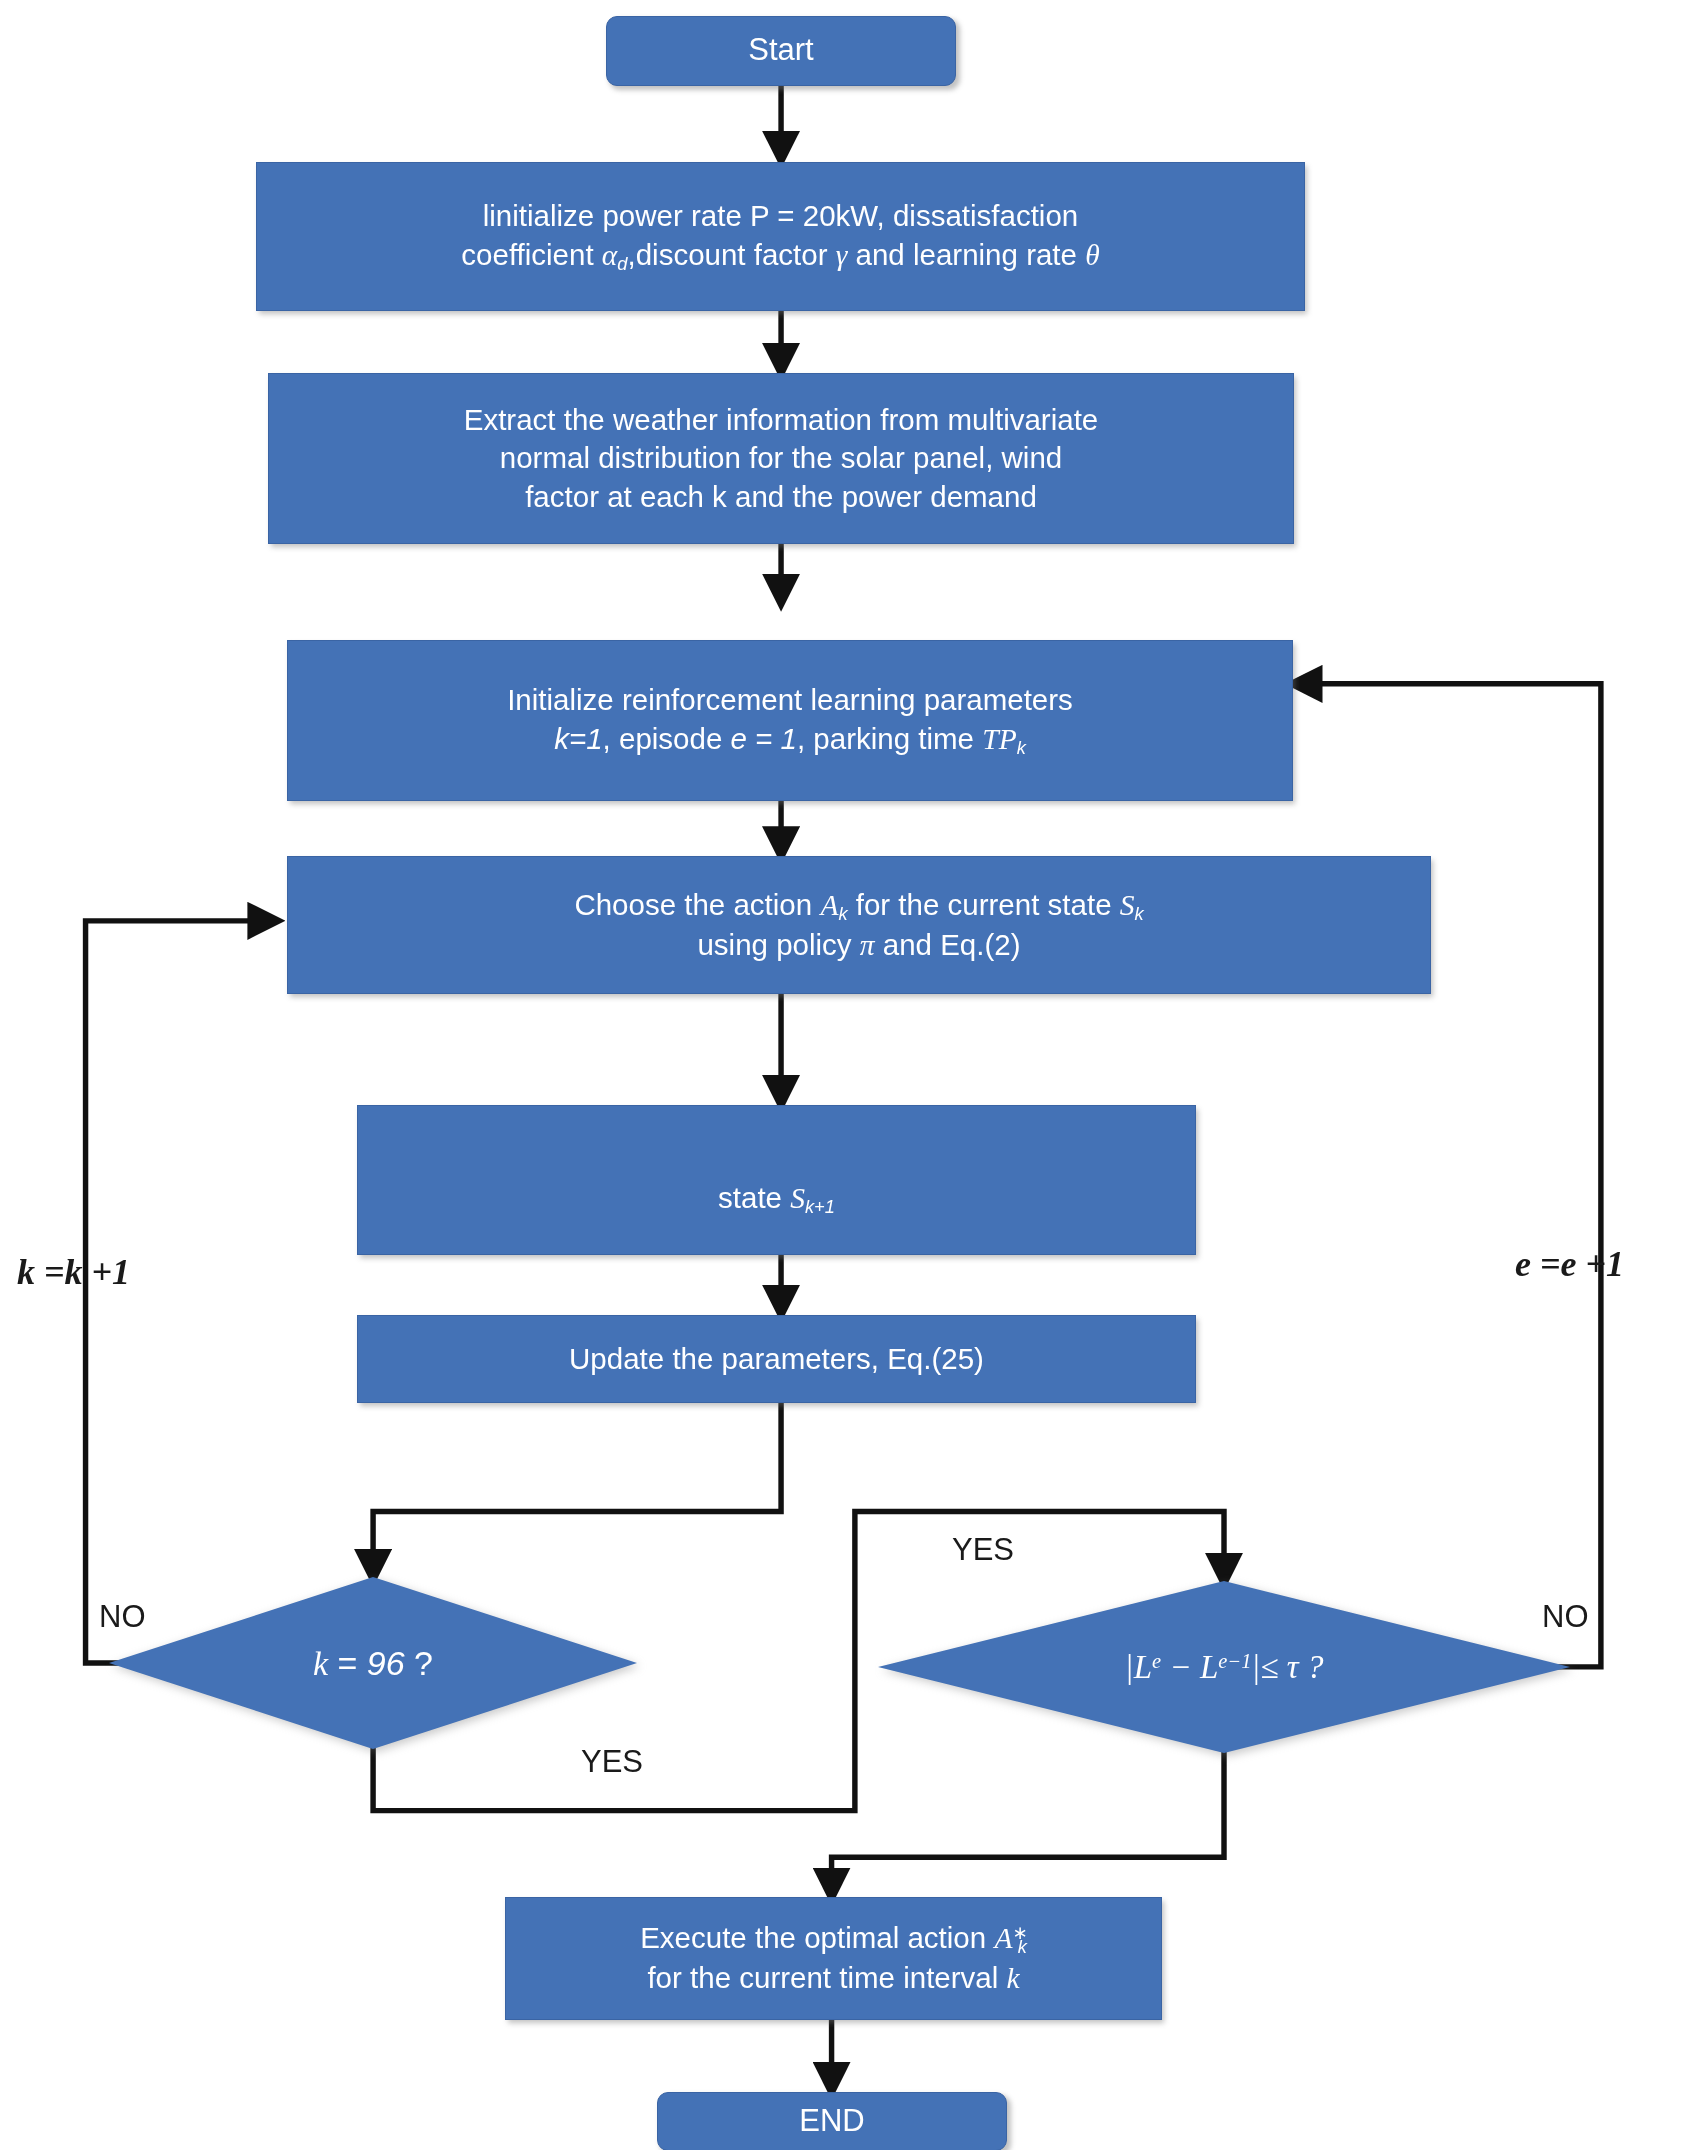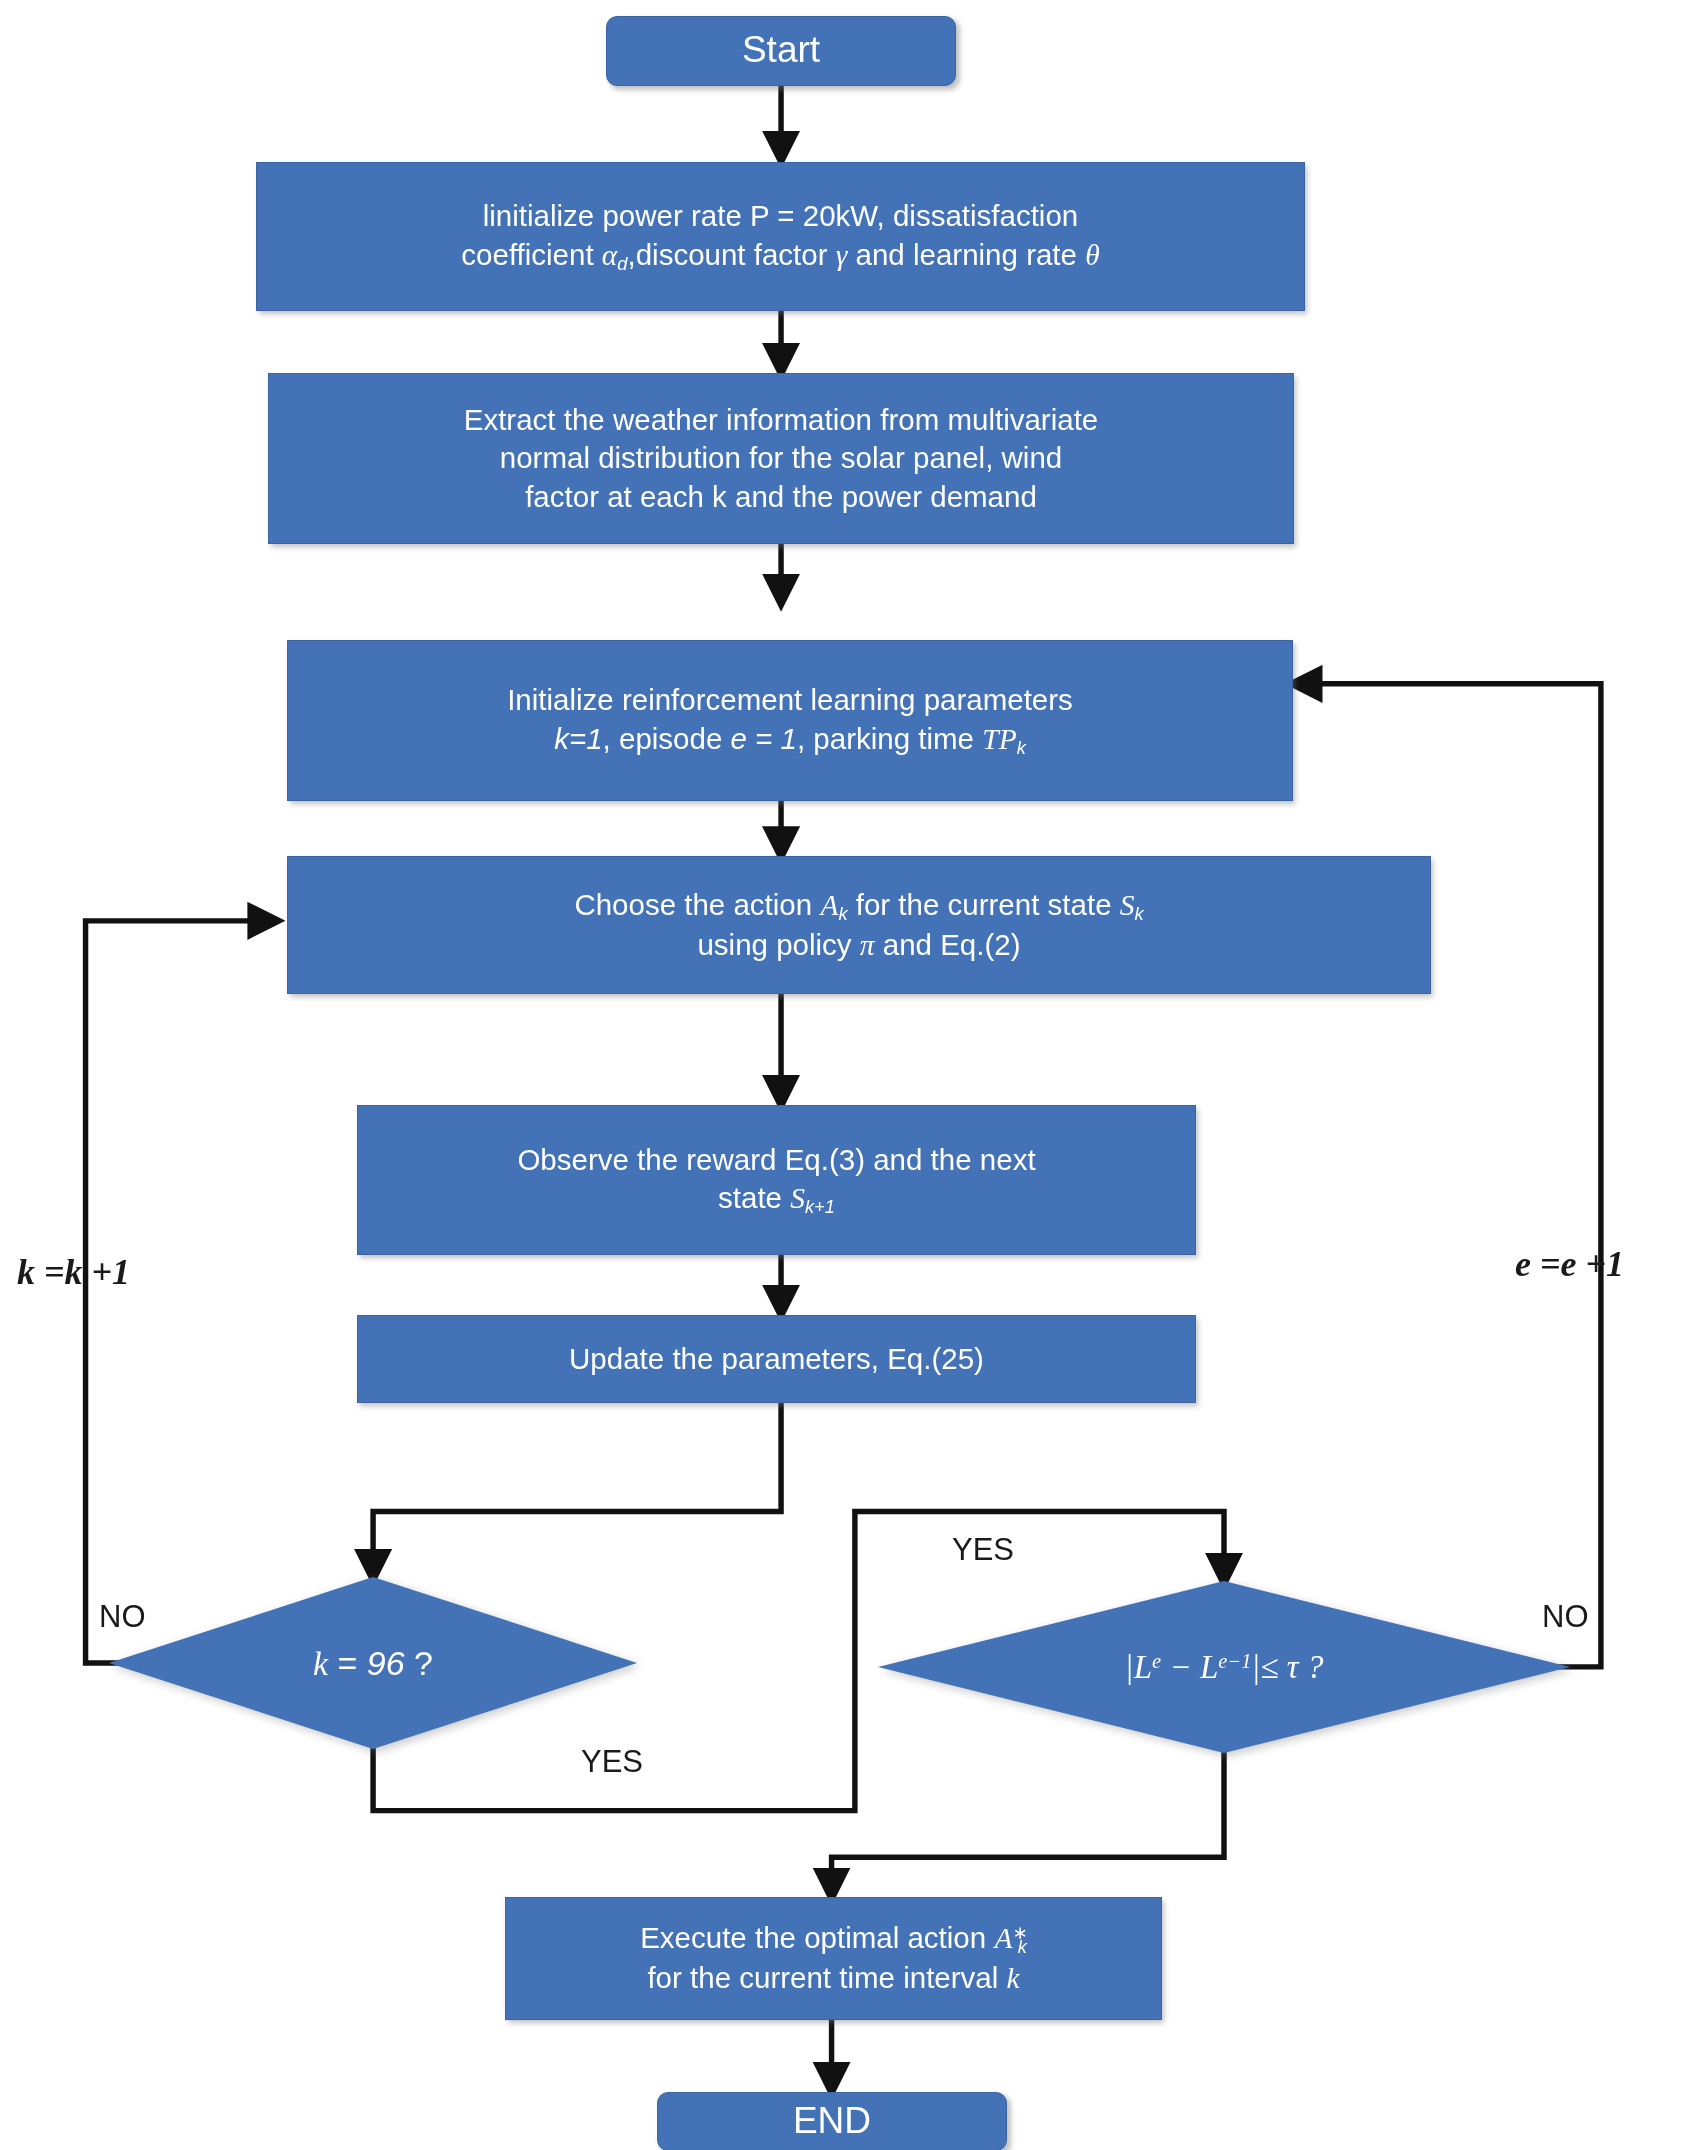--- a/index.html
+++ b/index.html
@@ -33,21 +33,21 @@
     display: flex;
     align-items: center;
     justify-content: center;
     text-align: center;
     line-height: 1.30;
     box-shadow: 3.1px 3.9px 5.4px rgba(120,120,120,0.45);
     padding: 3.1px 7.8px;
   }
   .node.rounded { border-radius: 11px; }
   .node .txt { width: 100%; }
-  .fs-lg { font-size: 37px; }
+  .fs-lg { font-size: 31px; }
   .fs-md { font-size: 29.5px; }
   .it { font-style: italic; }
   .mathi { font-style: italic; font-family: "Liberation Serif", serif; }
   sub { font-size: 0.62em; font-style: italic; vertical-align: -0.28em; }
   sup { font-size: 0.62em; font-style: italic; vertical-align: 0.48em; }
 
   .diamond {
     position: absolute;
     display: flex;
     align-items: center;
@@ -148,21 +148,21 @@
 
   <div class="node fs-md" style="left:287px; top:856px; width:1144px; height:138px;">
     <span class="txt">
       <span>Choose the action </span><span class="mathi">A</span><sub>k</sub><span> for the current state </span><span class="mathi">S</span><sub>k</sub><br>
       <span>using policy </span><span class="mathi">π</span><span> and Eq.(2)</span>
     </span>
   </div>
 
   <div class="node fs-md" style="left:357px; top:1105px; width:839px; height:150px;">
     <span class="txt">
-      <span>Observe the reward Eq.(3) and the next</span><br>
+      <br>
       <span>state </span><span class="mathi">S</span><sub>k+1</sub>
     </span>
   </div>
 
   <div class="node fs-md" style="left:357px; top:1315px; width:839px; height:88px;">
     <span class="txt">Update the parameters, Eq.(25)</span>
   </div>
 
   <div class="diamond" style="left:109px; top:1577px; width:528px; height:172px;">
     <div class="shape"></div>

